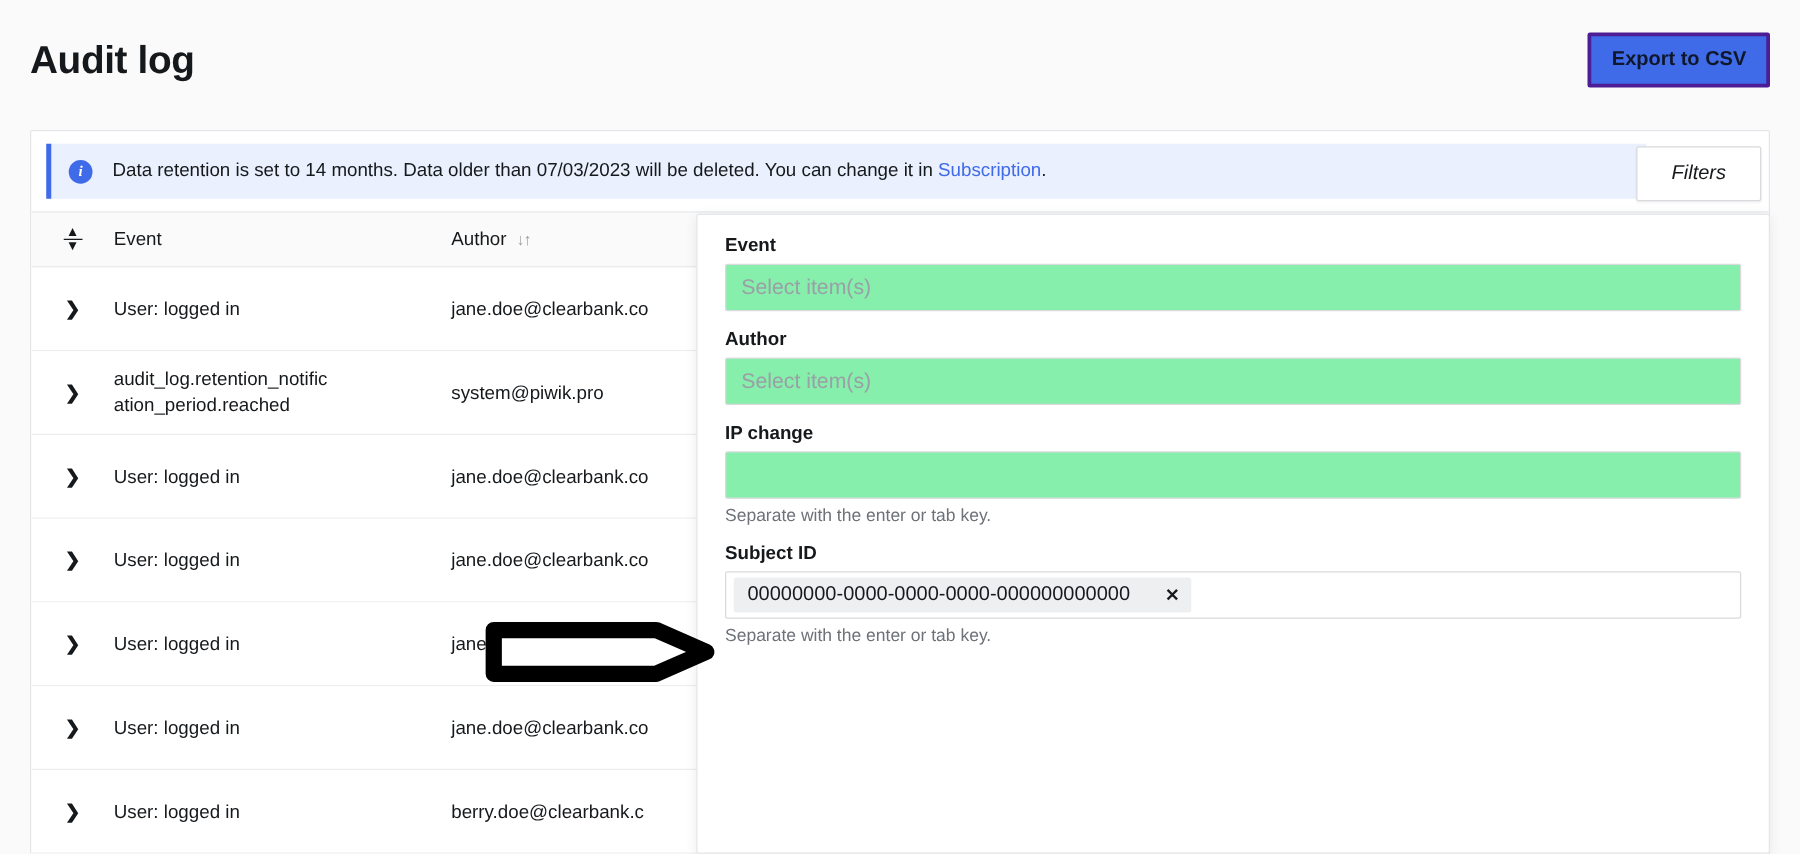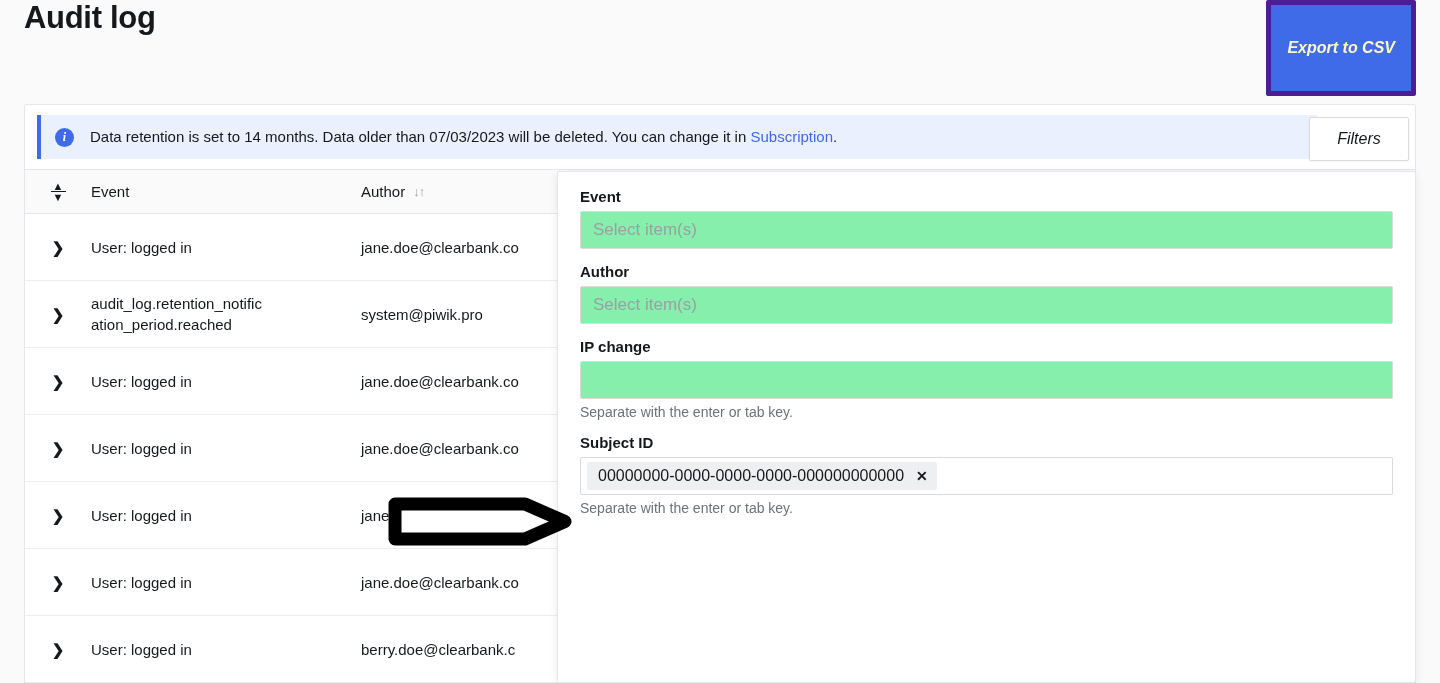--- a/index.html
+++ b/index.html
@@ -19,41 +19,41 @@
     background: #fafafa;
   }
 
   
   .page-header {
     position: absolute;
     top: 0; left: 0;
     width: 1440px;
     height: 96px;
     display: flex;
+    align-items: center;
     justify-content: space-between;
     padding: 0 24px;
   }
   .page-title {
     font-size: 31px;
     font-weight: bold;
     color: #16191c;
     letter-spacing: -0.3px;
   }
   .export-btn {
     background: #3f6ae8;
-    color: #fef9c3;
+    color: #0f172a;
     font-size: 16px;
     font-weight: bold;
-    border: 5px solid #4c1d95;
+    border: 3px solid #4c1d95;
     border-radius: 2px;
     padding: 10px 16px;
     cursor: pointer;
     line-height: 18px;
     font-family: "Liberation Sans", sans-serif;
-    font-style: italic;
   }
 
   
   .card {
     position: absolute;
     top: 104px; left: 24px;
     width: 1392px;
     height: 600px;
     background: #ffffff;
     border: 1px solid #e4e6e9;
@@ -241,21 +241,21 @@
     border: 1px solid #d8dadd;
     border-radius: 2px;
     background: #fff;
     display: flex;
     align-items: center;
     padding: 0 6px;
   }
   .chip {
     display: inline-flex;
     align-items: center;
-    gap: 12px;
+    gap: 28px;
     background: #eeeff0;
     border-radius: 2px;
     height: 28px;
     padding: 0 9px 0 11px;
     font-size: 16px;
     color: #16191c;
   }
   .chip-x {
     font-size: 14px;
     font-weight: bold;

